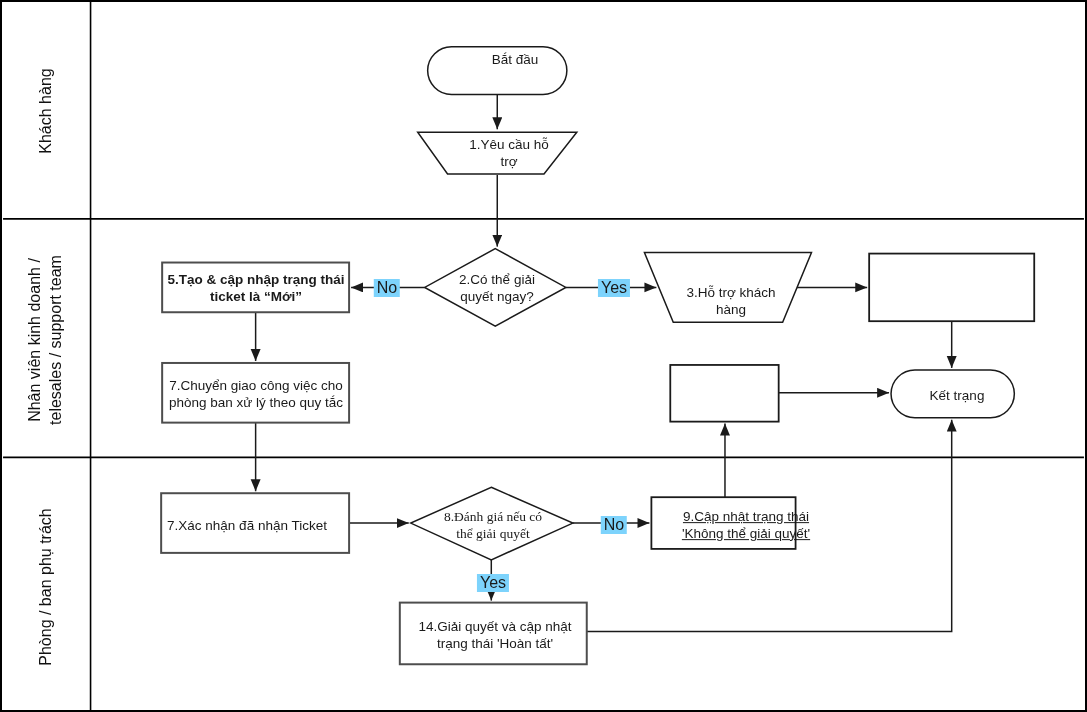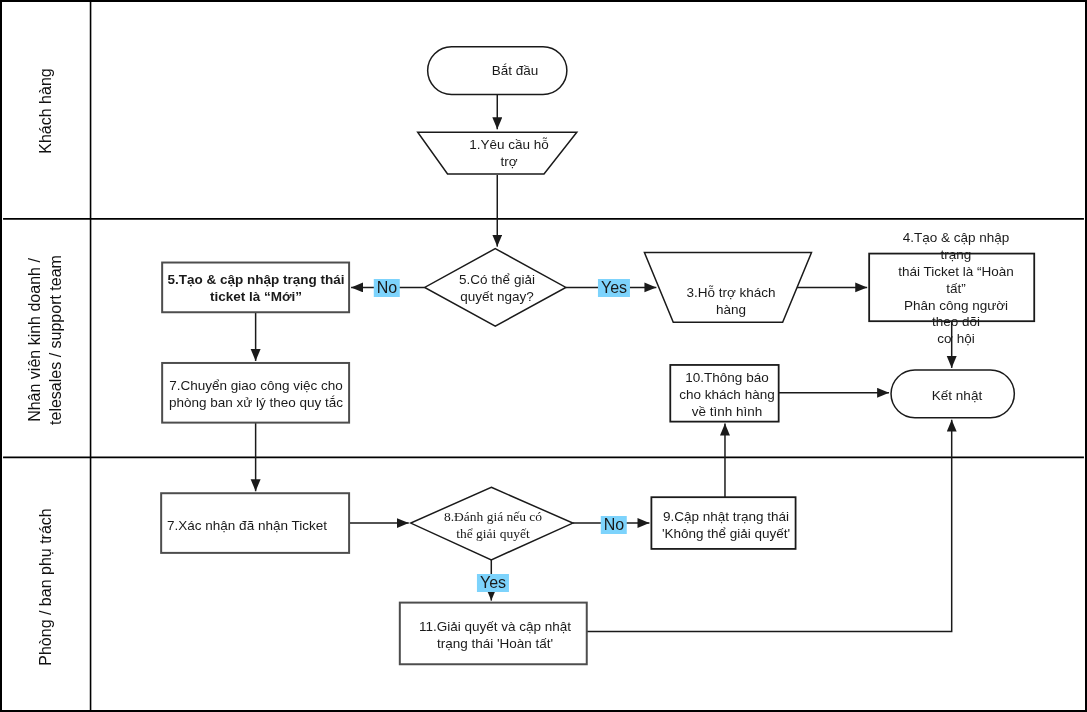--- a/index.html
+++ b/index.html
@@ -85,45 +85,38 @@
     <polygon points="491,488 573,524 491,561 410,524" fill="#fff" stroke="#1a1a1a" stroke-width="1.5"></polygon>
     <rect x="652" y="498" width="145" height="52" fill="#fff" stroke="#1a1a1a" stroke-width="1.8"></rect>
     <rect x="399" y="604" width="188" height="62" fill="#fff" stroke="#4d4d4d" stroke-width="2"></rect>
   </svg>
 
   <div class="lane-lbl" style="left:44px;top:109px;">Khách hàng</div>
   <div class="lane-lbl" style="left:44px;top:338px;">Nhân viên kinh doanh /
 telesales / support team</div>
   <div class="lane-lbl" style="left:44px;top:585px;">Phòng / ban phụ trách</div>
 
-  <div class="lbl" style="left:497px;top:69px;padding-left:32px;">Bắt đầu</div>
+  <div class="lbl" style="left:497px;top:58px;padding-left:32px;">Bắt đầu</div>
   <div class="lbl" style="left:497px;top:152px;margin-left:10px;">1.Yêu cầu hỗ
 trợ</div>
-  <div class="lbl" style="left:495px;top:287px;">5.Có thể giải
+  <div class="lbl" style="left:495px;top:287px;">2.Có thể giải
 quyết ngay?</div>
   <div class="lbl" style="left:729px;top:300px;">3.Hỗ trợ khách
 hàng</div>
-  <div class="lbl" style="left:954px;top:287px;">4.Tạo &amp; cập nhập trạng
-thái Ticket là “Hoàn tất”
-Phân công người theo dõi
-cơ hội</div>
   <div class="lbl" style="left:254px;top:287px;font-weight:bold;">5.Tạo &amp; cập nhập trạng thái
 ticket là “Mới”</div>
   <div class="lbl" style="left:254px;top:393px;">7.Chuyển giao công việc cho
 phòng ban xử lý theo quy tắc</div>
   <div class="lbl" style="left:245px;top:524px;">7.Xác nhận đã nhận Ticket</div>
   <div class="lbl" style="left:491px;top:524px;font-family:Liberation Serif, serif;">8.Đánh giá nếu có
 thể giải quyết</div>
-  <div class="lbl" style="left:724px;top:524px;">9.Cập nhật trạng thái
+  <div class="lbl" style="left:744px;top:524px;text-decoration:underline;">9.Cập nhật trạng thái
 'Không thể giải quyết'</div>
-  <div class="lbl" style="left:725px;top:393px;">10.Thông báo
-cho khách hàng
-về tình hình</div>
-  <div class="lbl" style="left:493px;top:634px;">11.Giải quyết và cập nhật
+  <div class="lbl" style="left:493px;top:634px;">14.Giải quyết và cập nhật
 trạng thái 'Hoàn tất'</div>
-  <div class="lbl" style="left:955px;top:394px;">Kết nhật</div>
+  <div class="lbl" style="left:955px;top:394px;">Kết trạng</div>
 
   <div class="edge-lbl" style="left:385px;top:286px;">No</div>
   <div class="edge-lbl" style="left:612px;top:286px;">Yes</div>
   <div class="edge-lbl" style="left:612px;top:523px;">No</div>
   <div class="edge-lbl" style="left:491px;top:581px;">Yes</div>
 
 </div>
 
 </body></html>

